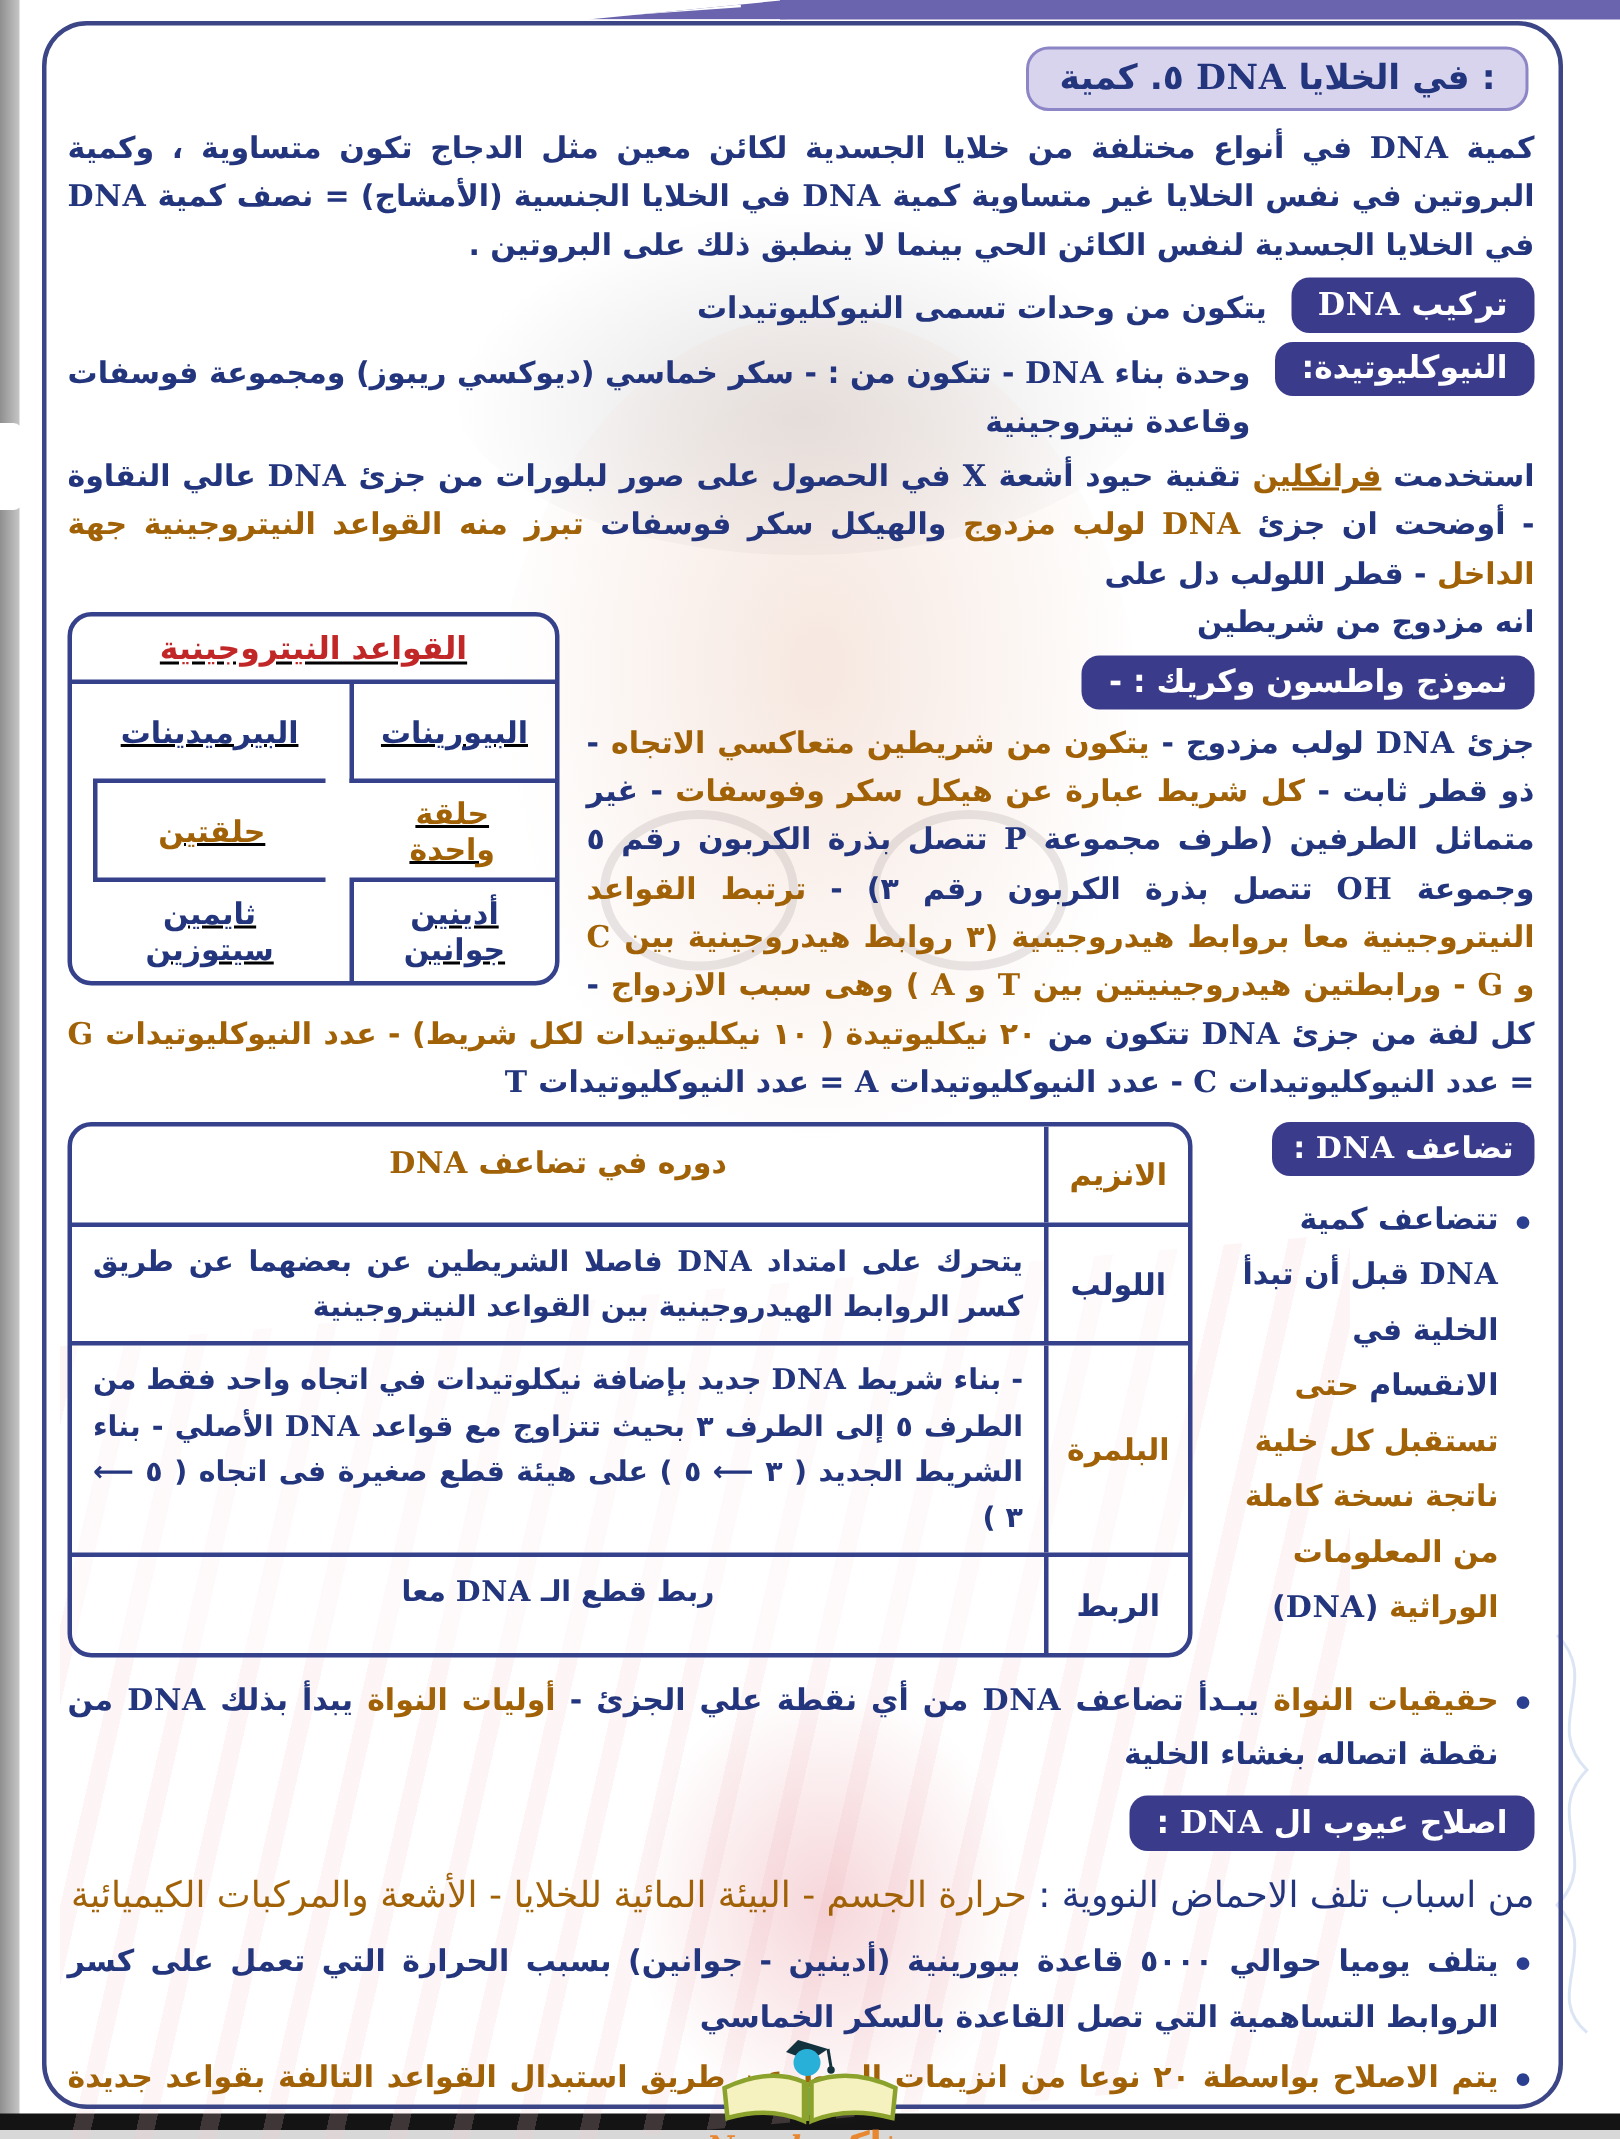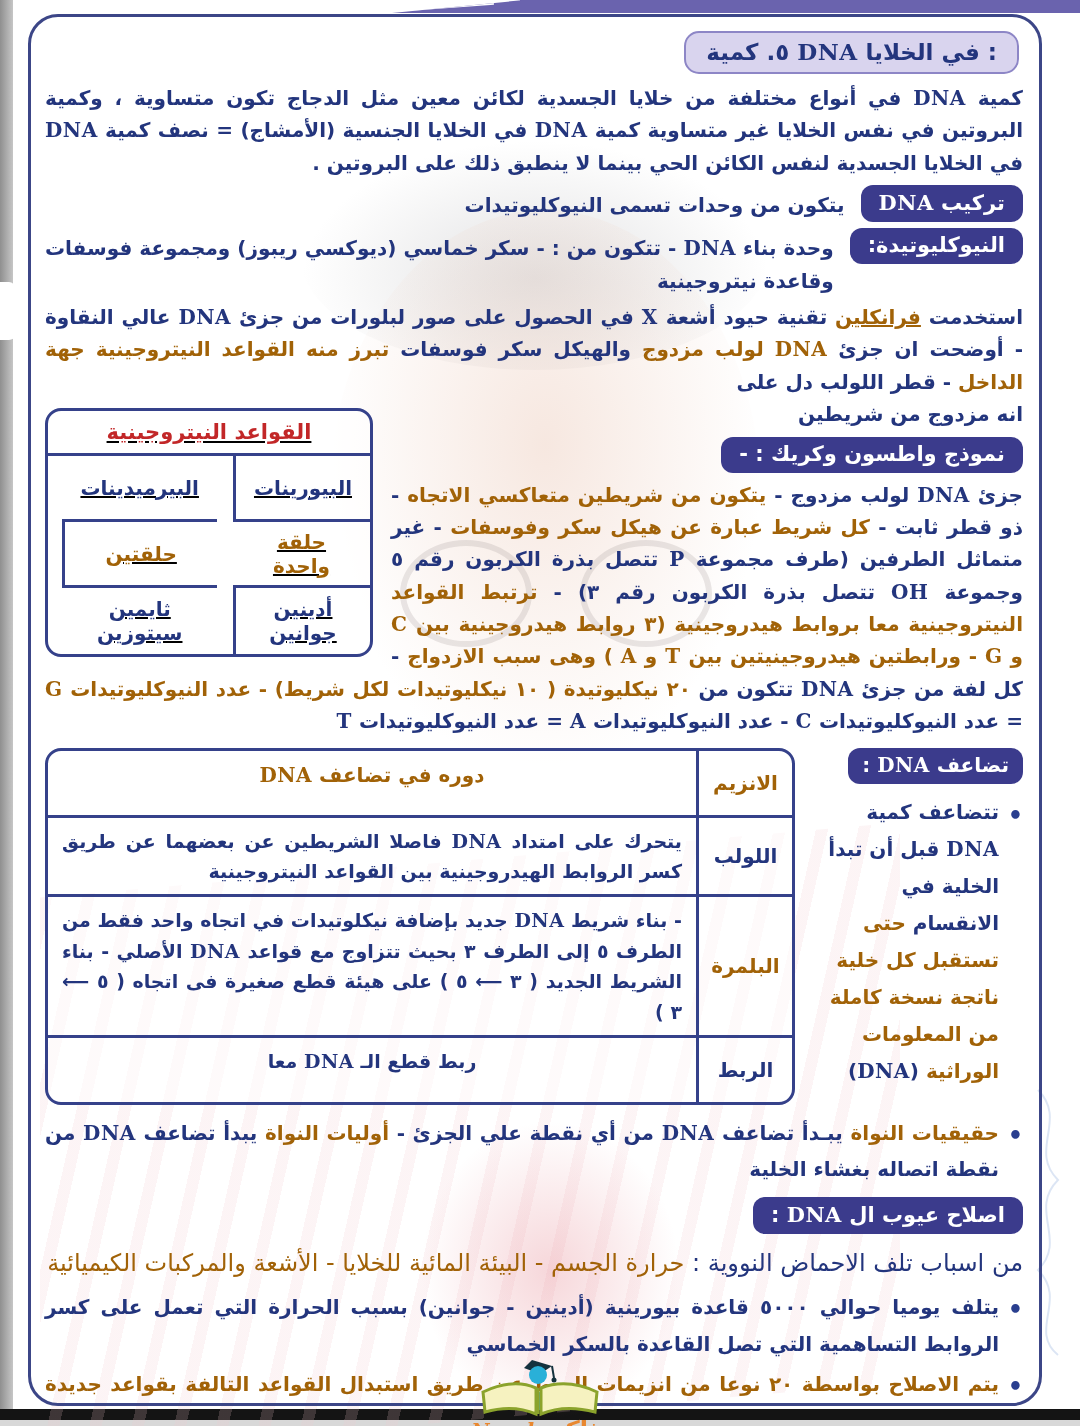--- a/index.html
+++ b/index.html
@@ -166,21 +166,21 @@
           <div class="ename sr">البلمرة</div>
           <div class="edesc"><span class="sb">- بناء شريط </span><span class="sb lat">DNA</span><span class="sb"> جديد بإضافة نيكلوتيدات في اتجاه واحد فقط من الطرف ٥ إلى الطرف ٣ بحيث تتزاوج مع قواعد </span><span class="sb lat">DNA</span><span class="sb"> الأصلي - بناء الشريط الجديد ( ٣ ⟵ ٥ ) على هيئة قطع صغيرة فى اتجاه ( ٥ ⟵ ٣ )</span></div>
         </div>
         <div class="erow last">
           <div class="ename sb">الربط</div>
           <div class="edesc center"><span class="sb">ربط قطع الـ </span><span class="sb lat">DNA</span><span class="sb"> معا</span></div>
         </div>
       </div>
     </div>
 
-    <p class="body-text bullet section-gap" style="line-height:1.8;"><span class="sr">حقيقيات النواة</span><span class="sb"> يبـدأ تضاعف </span><span class="sb lat">DNA</span><span class="sb"> من أي نقطة علي الجزئ - </span><span class="sr">أوليات النواة</span><span class="sb"> يبدأ تضاعف </span><span class="sb lat">DNA</span><span class="sb"> من نقطة اتصاله بغشاء الخلية</span></p>
+    <p class="body-text bullet section-gap" style="line-height:1.8;"><span class="sr">حقيقيات النواة</span><span class="sb"> يبـدأ تضاعف </span><span class="sb lat">DNA</span><span class="sb"> من أي نقطة علي الجزئ - </span><span class="sr">أوليات النواة</span><span class="sb"> يبدأ بذلك </span><span class="sb lat">DNA</span><span class="sb"> من نقطة اتصاله بغشاء الخلية</span></p>
 
     <div class="section-gap">
       <span class="hpill"><span class="sw">اصلاح عيوب ال </span><span class="sw lat">DNA</span><span class="sw"> :</span></span>
     </div>
 
     <p class="repair-line"><span class="sb">من اسباب تلف الاحماض النووية : </span><span class="sr">حرارة الجسم - البيئة المائية للخلايا - الأشعة والمركبات الكيميائية</span></p>
 
     <div class="repair-bullets">
       <p class="bullet"><span class="sb">يتلف يوميا حوالي ٥٠٠٠ قاعدة بيورينية (أدينين - جوانين) بسبب الحرارة التي تعمل على كسر الروابط التساهمية التي تصل القاعدة بالسكر الخماسي</span></p>
       <p class="bullet"><span class="sr">يتم الاصلاح بواسطة ٢٠ نوعا من انزيمات الربط عن طريق استبدال القواعد التالفة بقواعد جديدة بناء </span><span class="sb">على القواعد النيتروجينية الموجودة على الشريط المقابل - </span><span class="sr">فتعمل بذلك على ثبات الصفات الوراثية</span></p>

